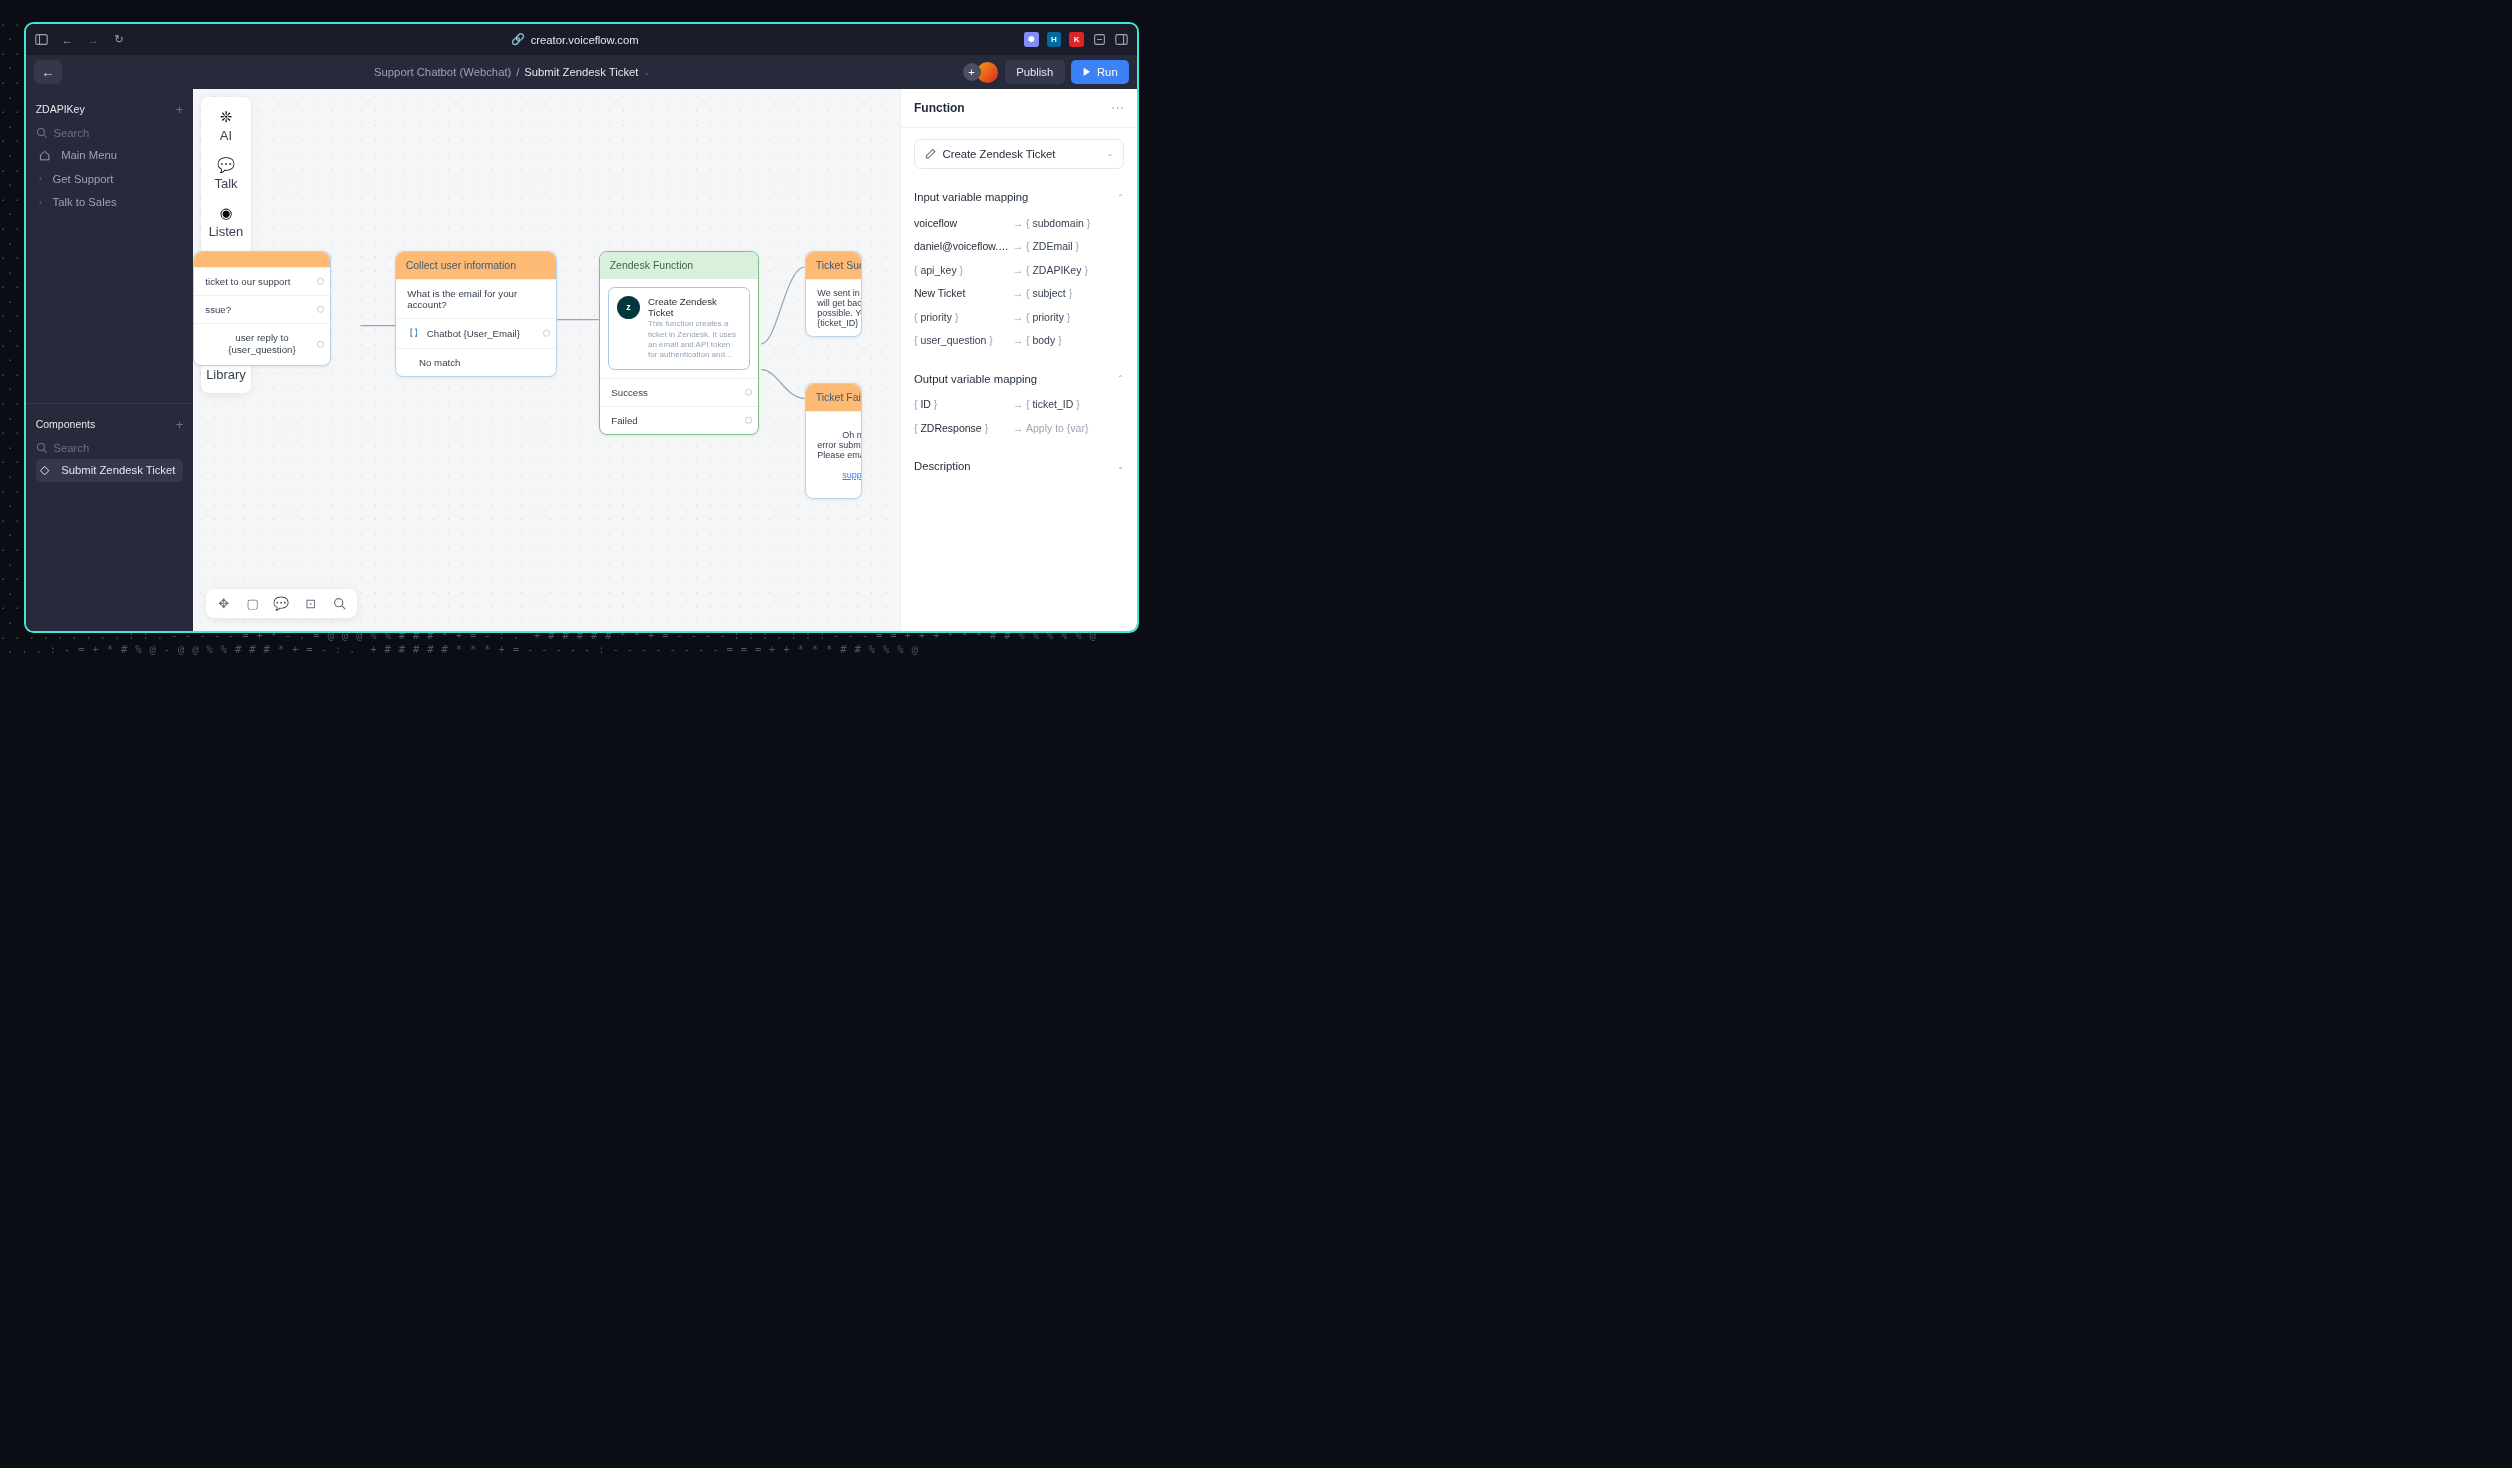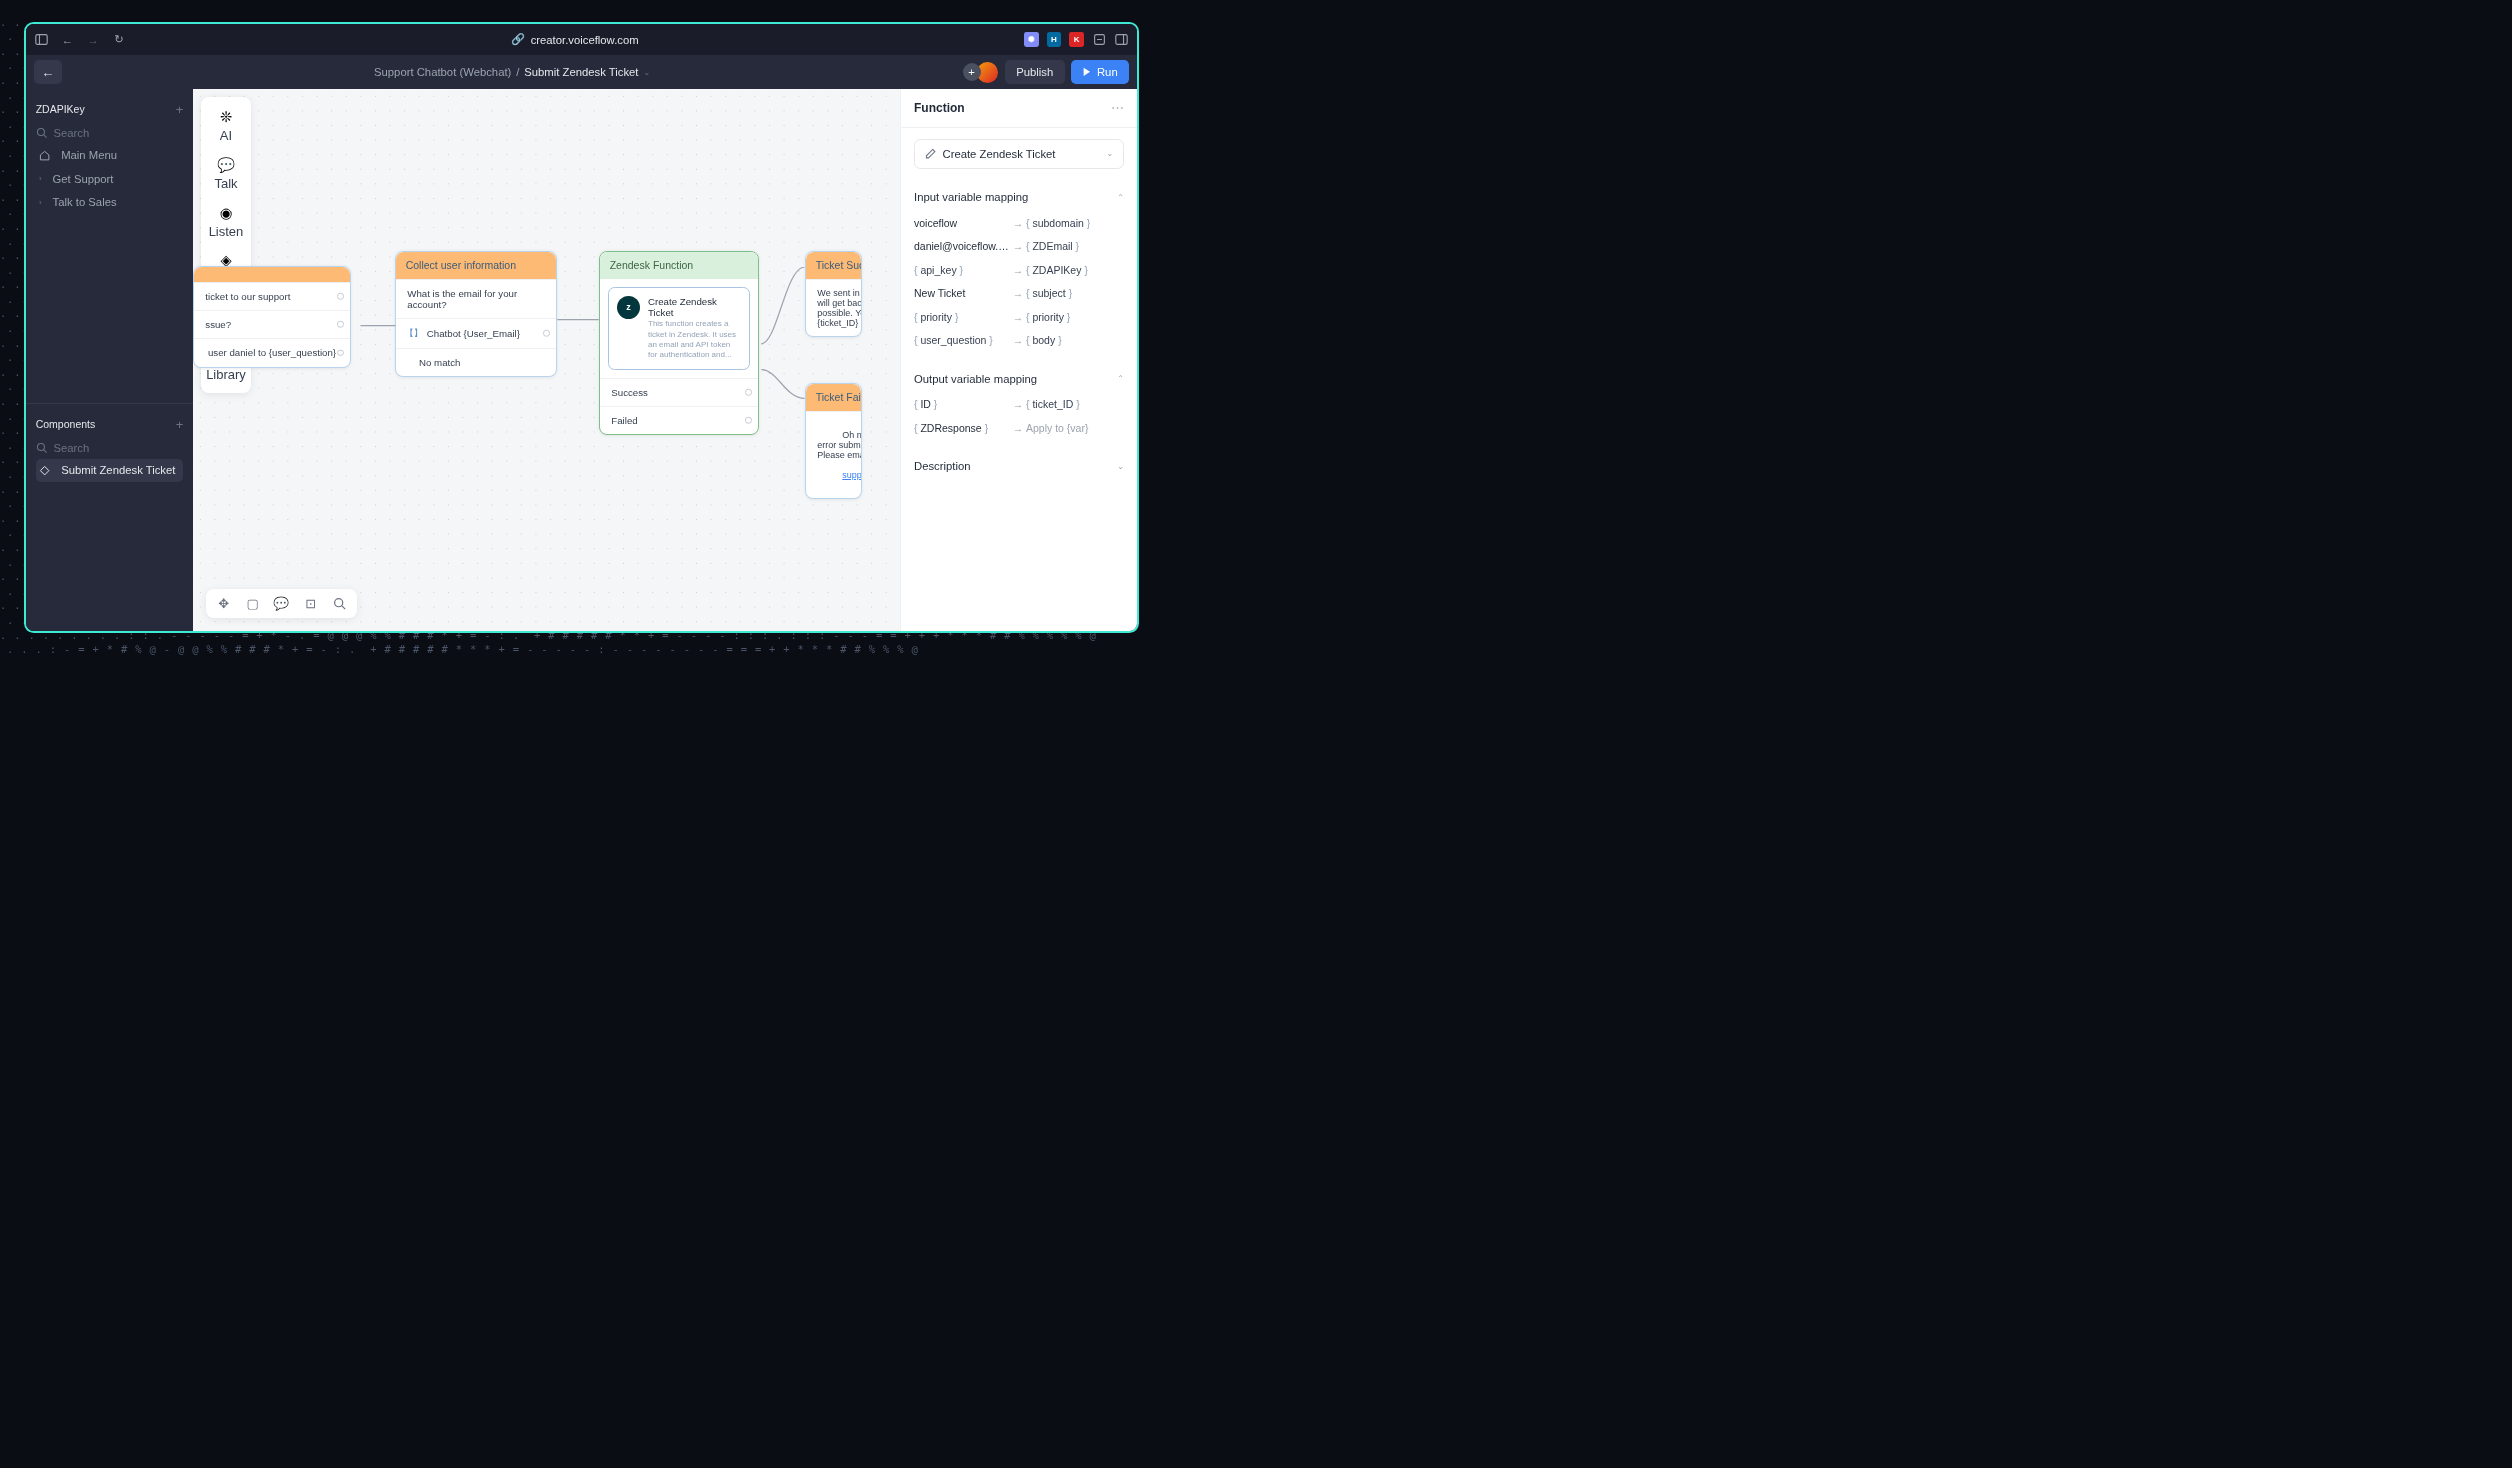--- a/index.html
+++ b/index.html
@@ -250,32 +250,32 @@
         <div class="tool-item">
             <span class="tool-icon">⟨⟩</span>
             <span class="tool-label">Dev</span>
           </div>
         <div class="tool-item">
             <span class="tool-icon">📖</span>
             <span class="tool-label">Library</span>
           </div>
       </div>
 
-      <div class="node node-blue" style="left:0;top:177px;width:158px">
+      <div class="node node-blue" style="left:0;top:162px;width:138px">
         <div class="node-header" style="height:14.6px"></div>
         <div class="node-step">
             <span>ticket to our support</span>
             <span class="dot"></span>
           </div>
         <div class="node-step">
             <span>ssue?</span>
             <span class="dot"></span>
           </div>
         <div class="node-step" style="line-height:1.3">
-            <span style="text-align:center;width:100%">user daniel to {user_question}</span>
+            <span style="text-align:center;width:100%">user reply to {user_question}</span>
             <span class="dot"></span>
           </div>
       </div>
 
       <div class="node node-blue" style="left:202px;top:162px;width:162px">
         <div class="node-header">Collect user information</div>
         <div class="node-step">
             <span>What is the email for your account?</span>
           </div>
         <div class="node-step">

